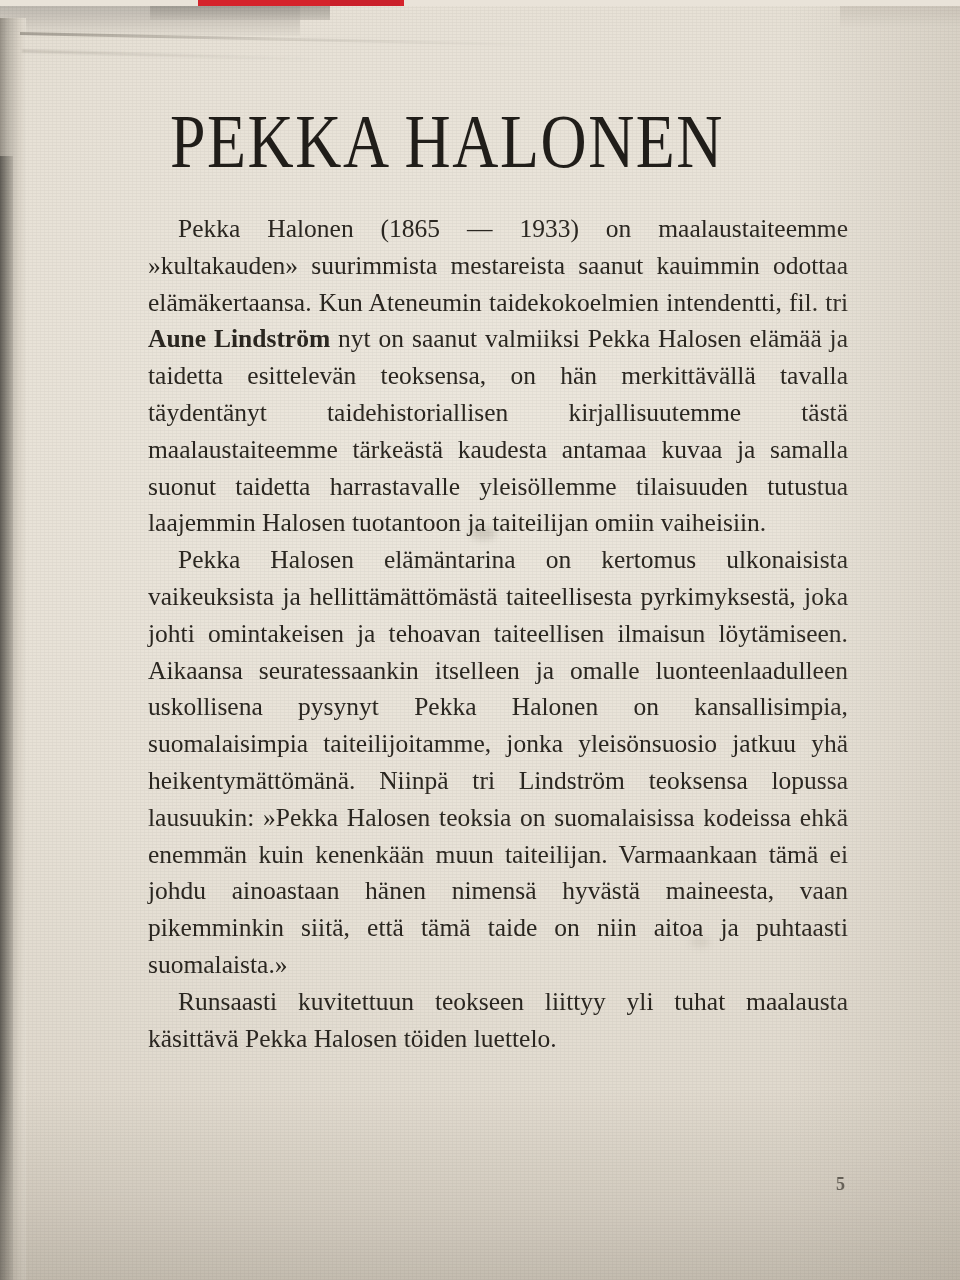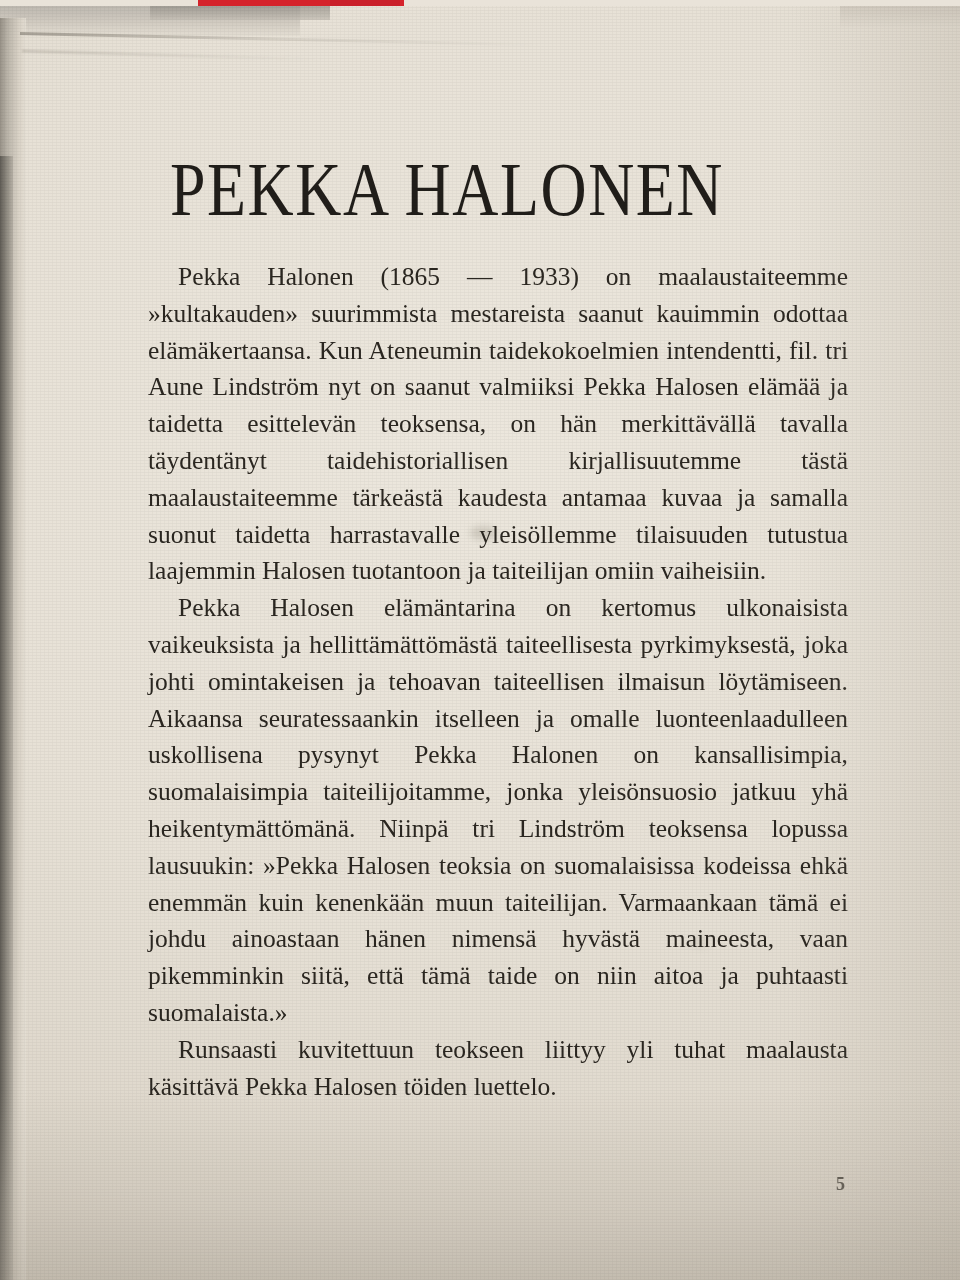--- a/index.html
+++ b/index.html
@@ -146,21 +146,20 @@
     filter: blur(3px);
     pointer-events: none;
   }
 
   
   .content {
     position: absolute;
     left: 148px;
     top: 96px;
     width: 700px;
-    margin-top: 48px;
   }
   .book-title {
     font-family: "Liberation Serif", "DejaVu Serif", serif;
     font-size: 62px;
     line-height: 1.05;
     letter-spacing: 1.5px;
     color: #211e1a;
     margin: 0 0 44px 22px;
     white-space: nowrap;
     transform: scaleY(1.22) scaleX(1.03);
@@ -177,21 +176,21 @@
     margin: 0;
   }
   .body-text p {
     margin: 0;
     text-indent: 30px;
   }
   .body-text p.first {
     text-indent: 30px;
   }
   .body-text b {
-    font-weight: 400;
+    font-weight: 700;
   }
   .page-number {
     position: absolute;
     left: 836px;
     top: 1168px;
     font-size: 18px;
     color: #4a453d;
     font-weight: 700;
   }
   .ink {

